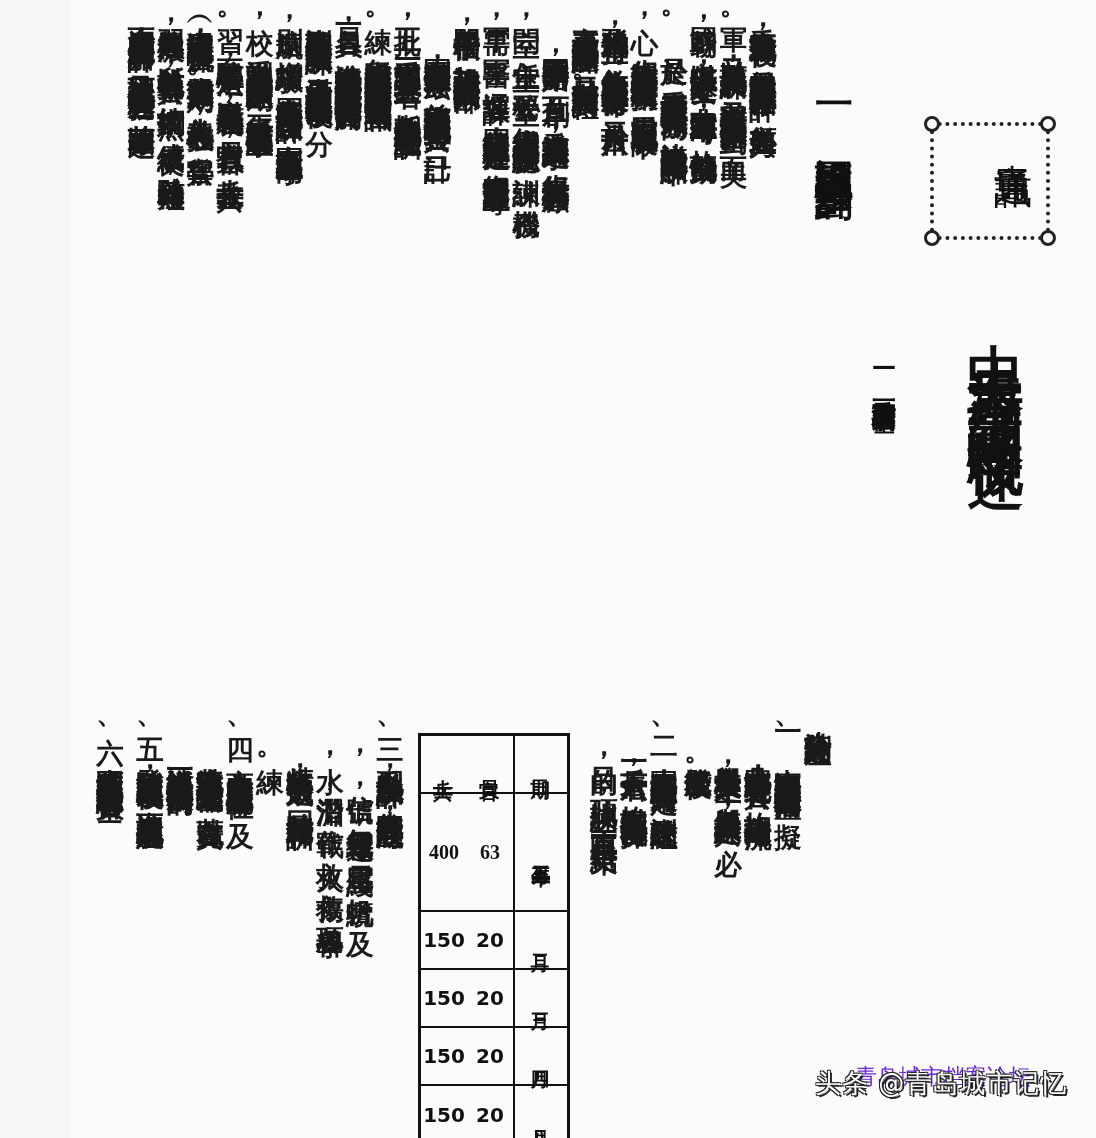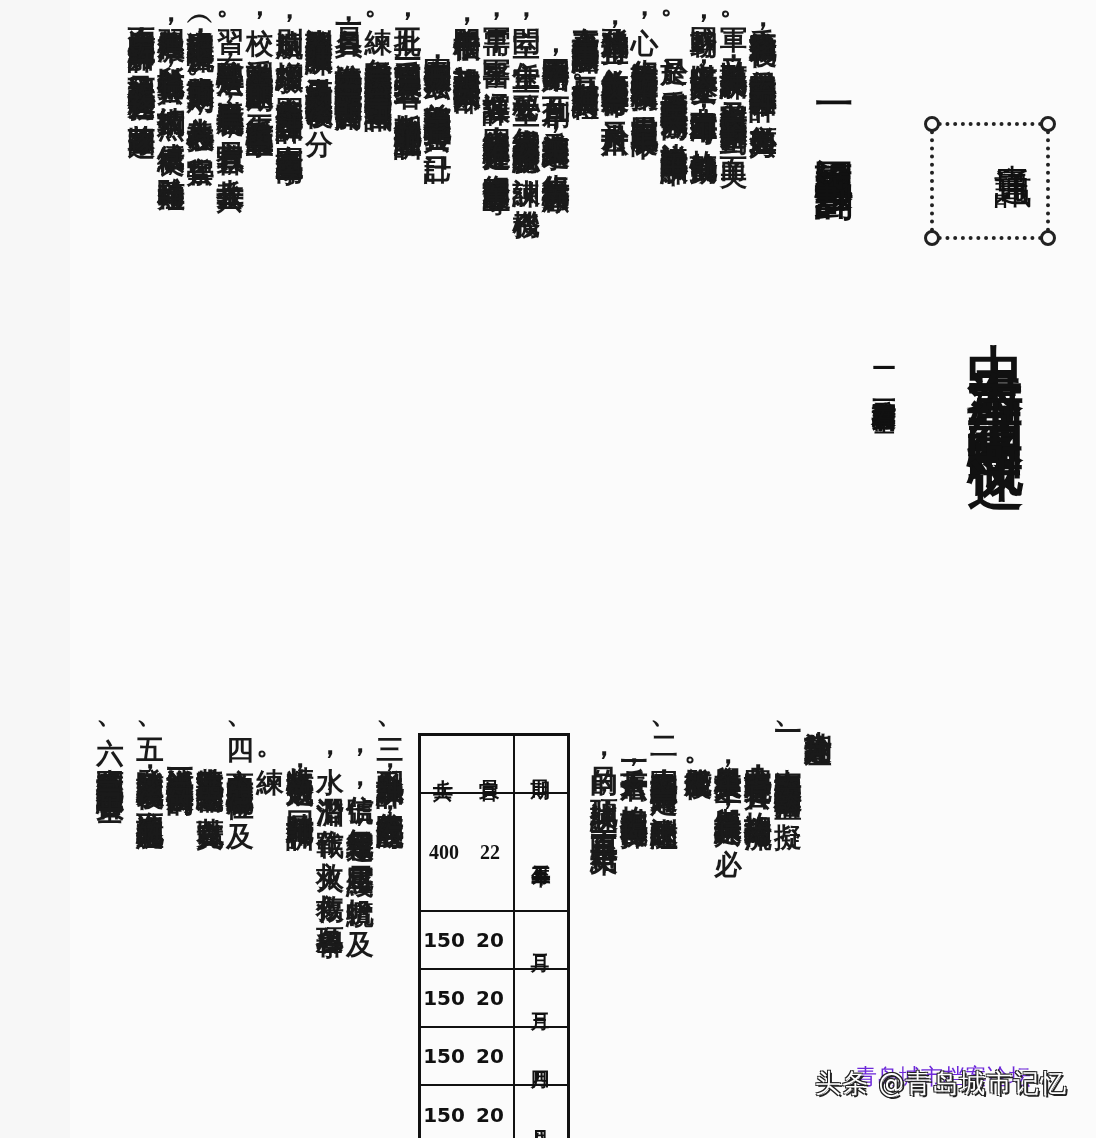--- a/index.html
+++ b/index.html
@@ -92,21 +92,21 @@
 
 <table class="sched">
   <tbody>
       <tr>
     <th class="hdr">士兵</th>
     <th class="hdr">官員</th>
     <th class="date">日期</th>
   </tr>
   <tr style="height:118px;font-family:Liberation Serif, serif;">
     <td>400</td>
-    <td>22</td>
+    <td>63</td>
     <td class="date">二三十五年月</td>
   </tr>
   <tr style="height:58px;">
     <td>150</td>
     <td>20</td>
     <td class="date">二月</td>
   </tr>
   <tr style="height:58px;">
     <td>150</td>
     <td>20</td>

